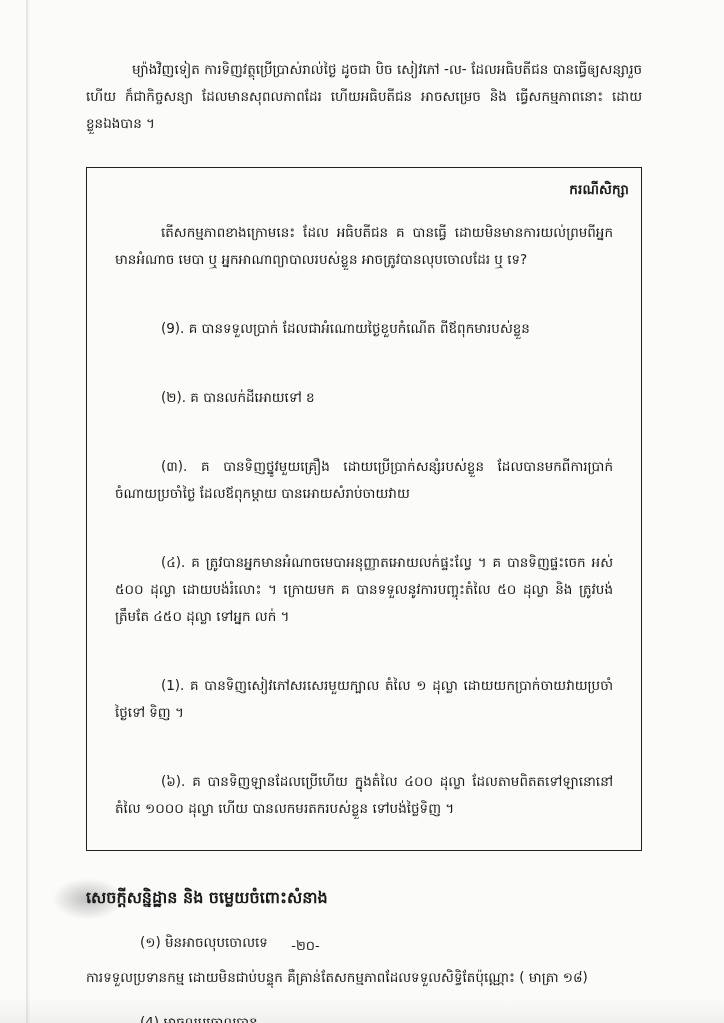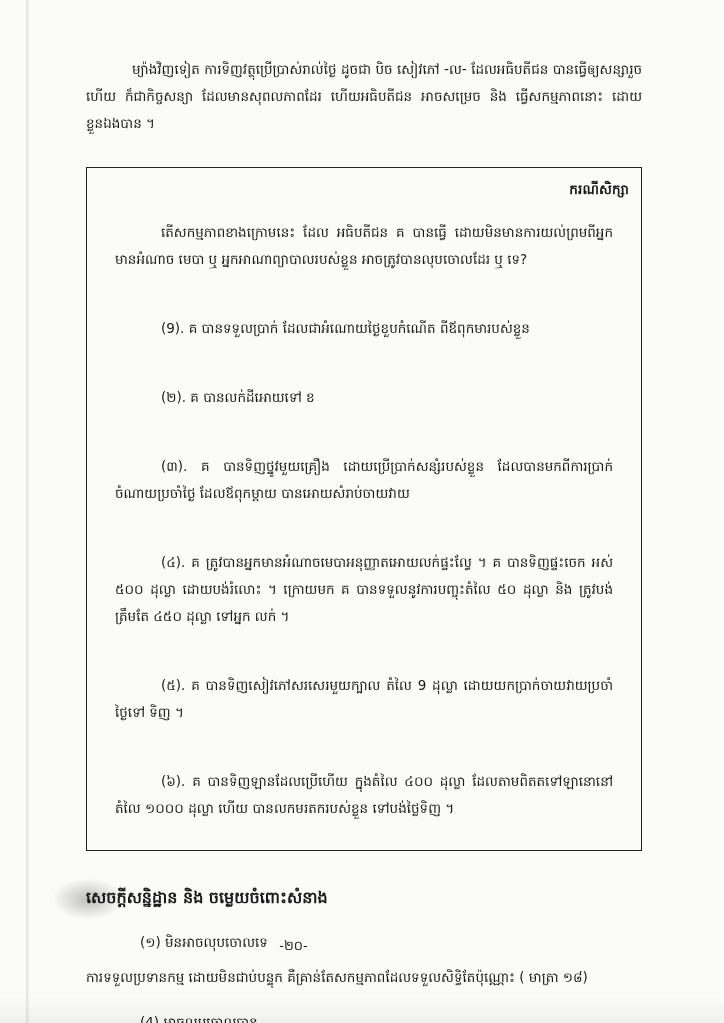--- a/index.html
+++ b/index.html
@@ -101,21 +101,21 @@
     line-height: 27px;
   }
   .sub-body {
     margin: 0;
     text-indent: 0;
     text-align: justify;
     line-height: 27px;
   }
   .page-number {
     position: absolute;
-    left: 4px;
+    left: 16px;
     top: 932px;
     width: 579px;
     text-align: center;
     font-size: 13px;
     color: #1a1a1a;
   }
 </style>
 </head>
 <body>
 
@@ -134,21 +134,21 @@
       <p class="item">តើសកម្មភាពខាងក្រោមនេះ ដែល អធិបតីជន គ បានធ្វើ ដោយមិនមានការយល់ព្រមពីអ្នកមានអំណាច មេបា ឬ អ្នកអាណាព្យាបាលរបស់ខ្លួន អាចត្រូវបានលុបចោលដែរ ឬ ទេ?</p>
       <div class="spacer-sm"></div>
       <p class="item">(9). គ បានទទួលប្រាក់ ដែលជាអំណោយថ្ងៃខួបកំណើត ពីឪពុកមារបស់ខ្លួន</p>
       <div class="spacer-sm"></div>
       <p class="item">(២). គ បានលក់ដីអោយទៅ ខ</p>
       <div class="spacer-sm"></div>
       <p class="item">(៣). គ បានទិញថ្នូវមួយគ្រឿង ដោយប្រើប្រាក់សន្សំរបស់ខ្លួន ដែលបានមកពីការប្រាក់ចំណាយប្រចាំថ្ងៃ ដែលឪពុកម្តាយ បានអោយសំរាប់ចាយវាយ</p>
       <div class="spacer-sm"></div>
       <p class="item">(៤). គ ត្រូវបានអ្នកមានអំណាចមេបាអនុញ្ញាតអោយលក់ផ្ទះល្វែ ។ គ បានទិញផ្ទះចេក អស់ ៥០០ ដុល្លា ដោយបង់រំលោះ ។ ក្រោយមក គ បានទទួលនូវការបញ្ចុះតំលៃ ៥០ ដុល្លា និង ត្រូវបង់ត្រឹមតែ ៤៥០ ដុល្លា ទៅអ្នក លក់ ។</p>
       <div class="spacer-sm"></div>
-      <p class="item">(៥). គ បានទិញសៀវភៅសរសេរមួយក្បាល តំលៃ 9 ដុល្លា ដោយយកប្រាក់ចាយវាយប្រចាំថ្ងៃទៅ ទិញ ។</p>
+      <p class="item">(1). គ បានទិញសៀវភៅសរសេរមួយក្បាល តំលៃ ១ ដុល្លា ដោយយកប្រាក់ចាយវាយប្រចាំថ្ងៃទៅ ទិញ ។</p>
       <div class="spacer-sm"></div>
       <p class="item">(៦). គ បានទិញឡានដែលប្រើហើយ ក្នុងតំលៃ ៤០០ ដុល្លា ដែលតាមពិតតទៅឡានោនៅតំលៃ ១០០០ ដុល្លា ហើយ បានលកមរតករបស់ខ្លួន ទៅបង់ថ្លៃទិញ ។</p>
     </div>
 
     <div class="spacer-lg"></div>
 
     <div class="section-head">សេចក្តីសន្និដ្ឋាន និង ចម្លេយចំពោះសំនាង</div>
 
     <div class="spacer-sm"></div>
 

